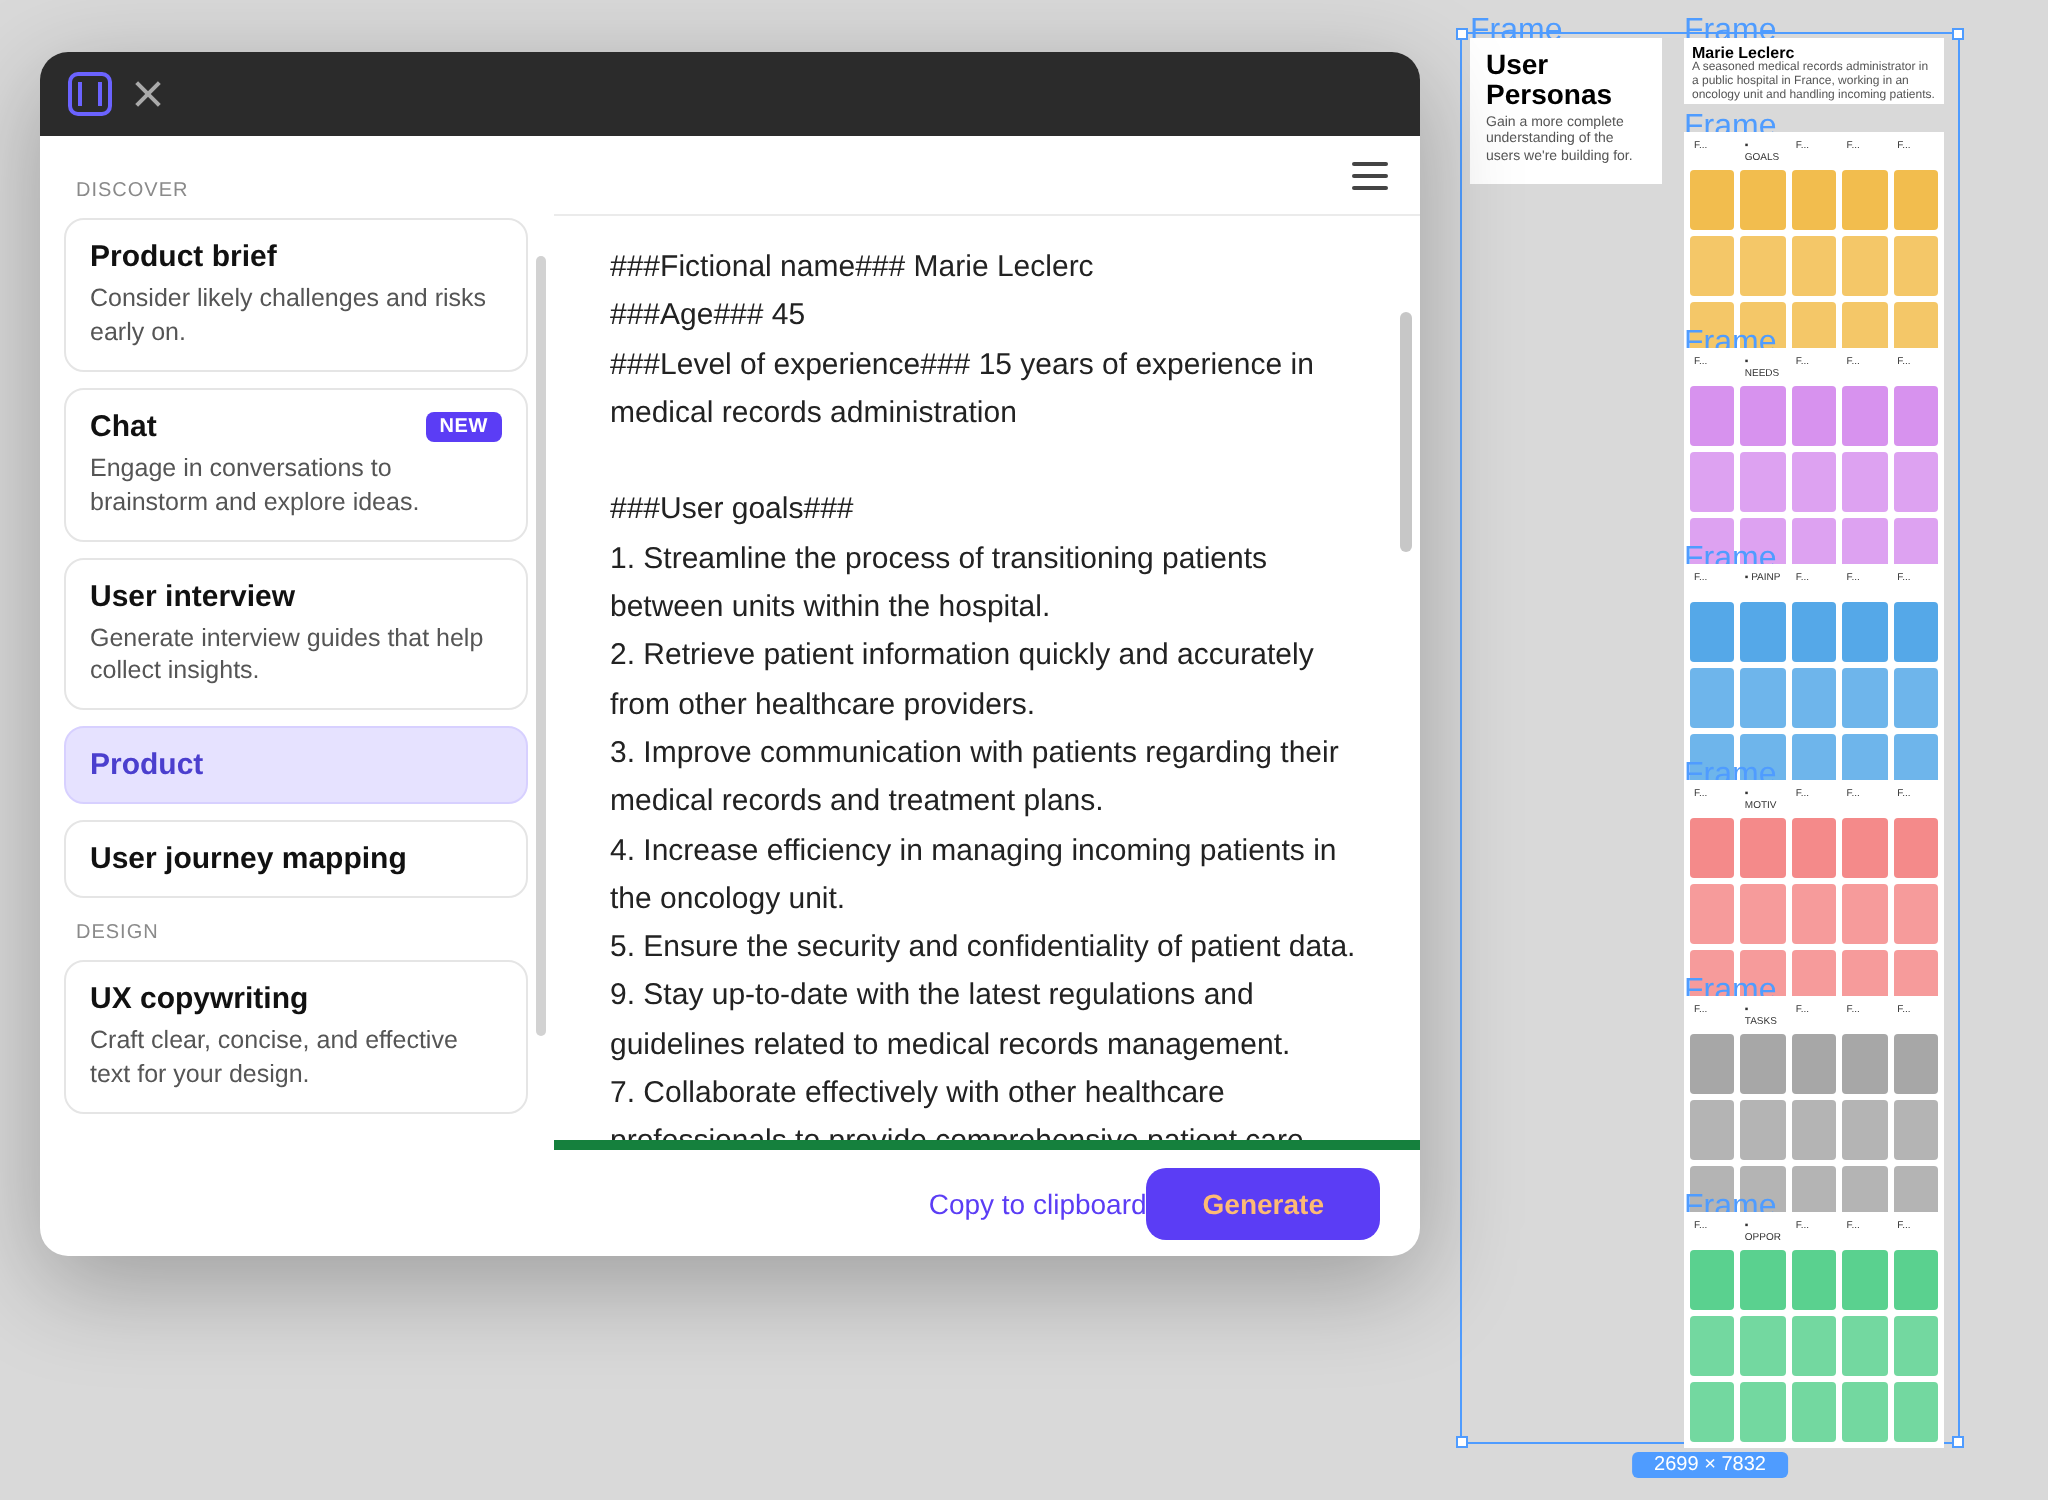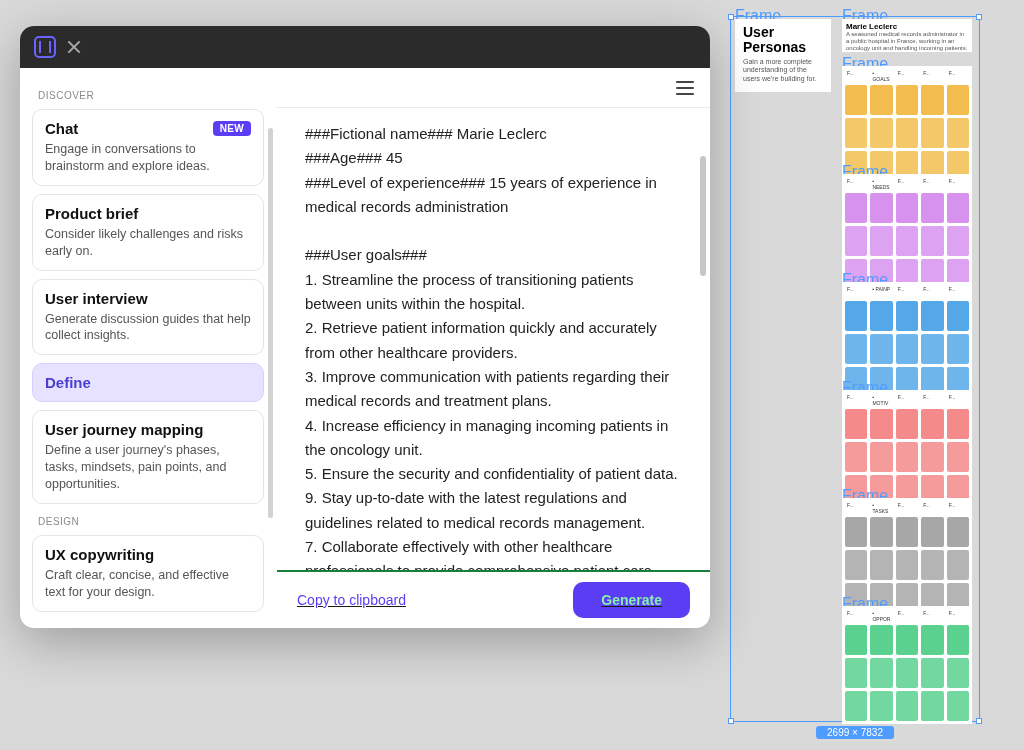--- a/index.html
+++ b/index.html
@@ -270,36 +270,35 @@
     right: 4px;
     top: 48px;
     width: 6px;
     height: 120px;
     background: #c7c7c7;
     border-radius: 3px;
   }
 
   .footer {
     height: 58px;
-    border-top: 2px solid #15803d;
+    border-top: 5px solid #15803d;
     display: flex;
     align-items: center;
-    justify-content: space-between;
+    justify-content: flex-end;
     padding: 0 20px;
-    text-decoration: underline;
   }
   .copy-link {
     color: #5b3df5;
     font-size: 14px;
     font-weight: 500;
     cursor: pointer;
   }
   .generate-btn {
     background: #5b3df5;
-    color: #86efac;
+    color: #fdba74;
     font-size: 14px;
     font-weight: 600;
     border: none;
     padding: 10px 28px;
     border-radius: 10px;
     cursor: pointer;
   }
 </style>
 </head>
 <body>
@@ -535,47 +534,46 @@
     <div class="close-icon"></div>
   </div>
 
   <div class="modal-body">
 
     <div class="sidebar">
       <div id="sidebar-mount">
           <div class="group-label">DISCOVER</div>
           <div class="nav-card">
             <div class="head">
+              <div class="title">Product brief</div>
+            </div>
+            <div class="desc">Consider likely challenges and risks early on.</div>
+          </div>
+          <div class="nav-card">
+            <div class="head">
               <div class="title">Chat</div>
               <span class="new-badge">NEW</span>
             </div>
             <div class="desc">Engage in conversations to brainstorm and explore ideas.</div>
           </div>
           <div class="nav-card">
             <div class="head">
-              <div class="title">Product brief</div>
-            </div>
-            <div class="desc">Consider likely challenges and risks early on.</div>
-          </div>
-          <div class="nav-card">
-            <div class="head">
               <div class="title">User interview</div>
             </div>
-            <div class="desc">Generate discussion guides that help collect insights.</div>
+            <div class="desc">Generate interview guides that help collect insights.</div>
           </div>
           <div class="nav-card active">
             <div class="head">
-              <div class="title">Define</div>
+              <div class="title">Product</div>
             </div>
           </div>
           <div class="nav-card">
             <div class="head">
               <div class="title">User journey mapping</div>
             </div>
-            <div class="desc">Define a user journey's phases, tasks, mindsets, pain points, and opportunities.</div>
           </div>
           <div class="group-label">DESIGN</div>
           <div class="nav-card">
             <div class="head">
               <div class="title">UX copywriting</div>
             </div>
             <div class="desc">Craft clear, concise, and effective text for your design.</div>
           </div>
         </div>
       <div class="sidebar-scroll">

